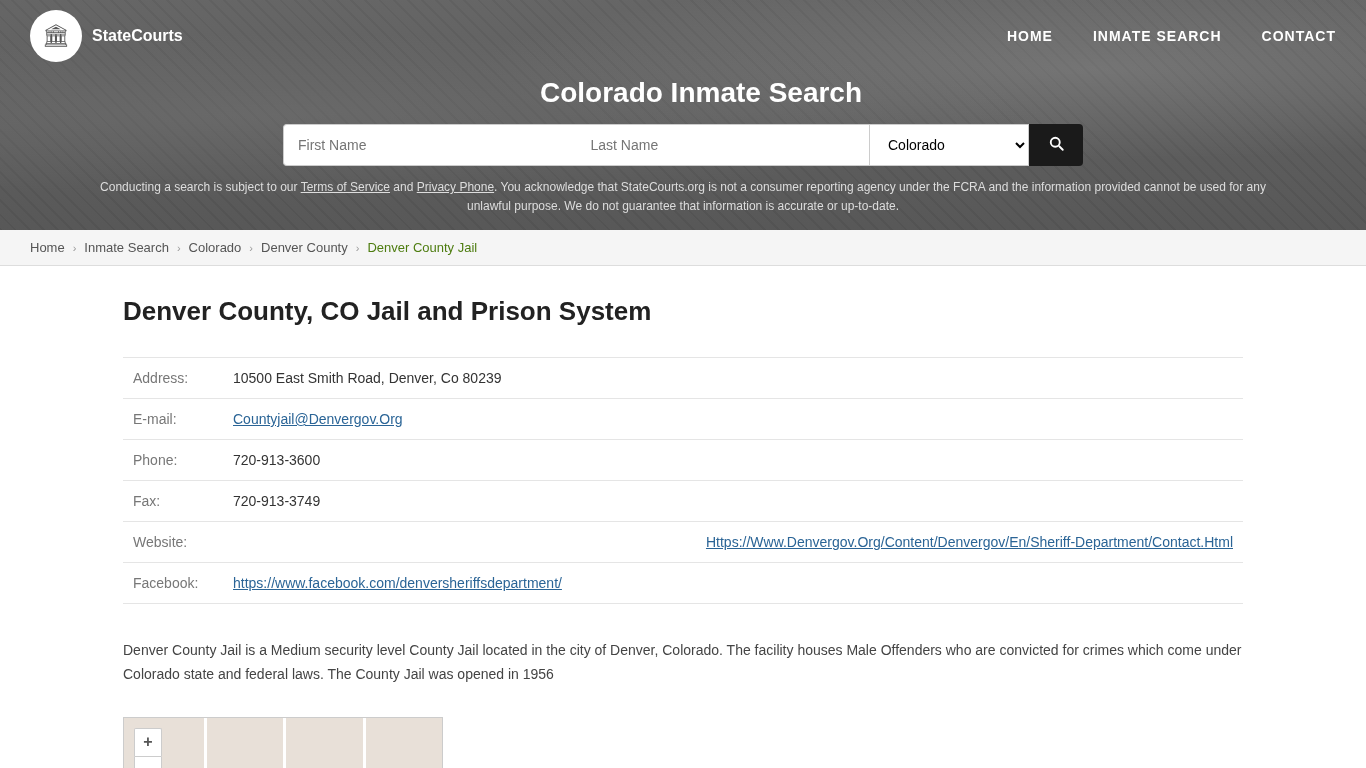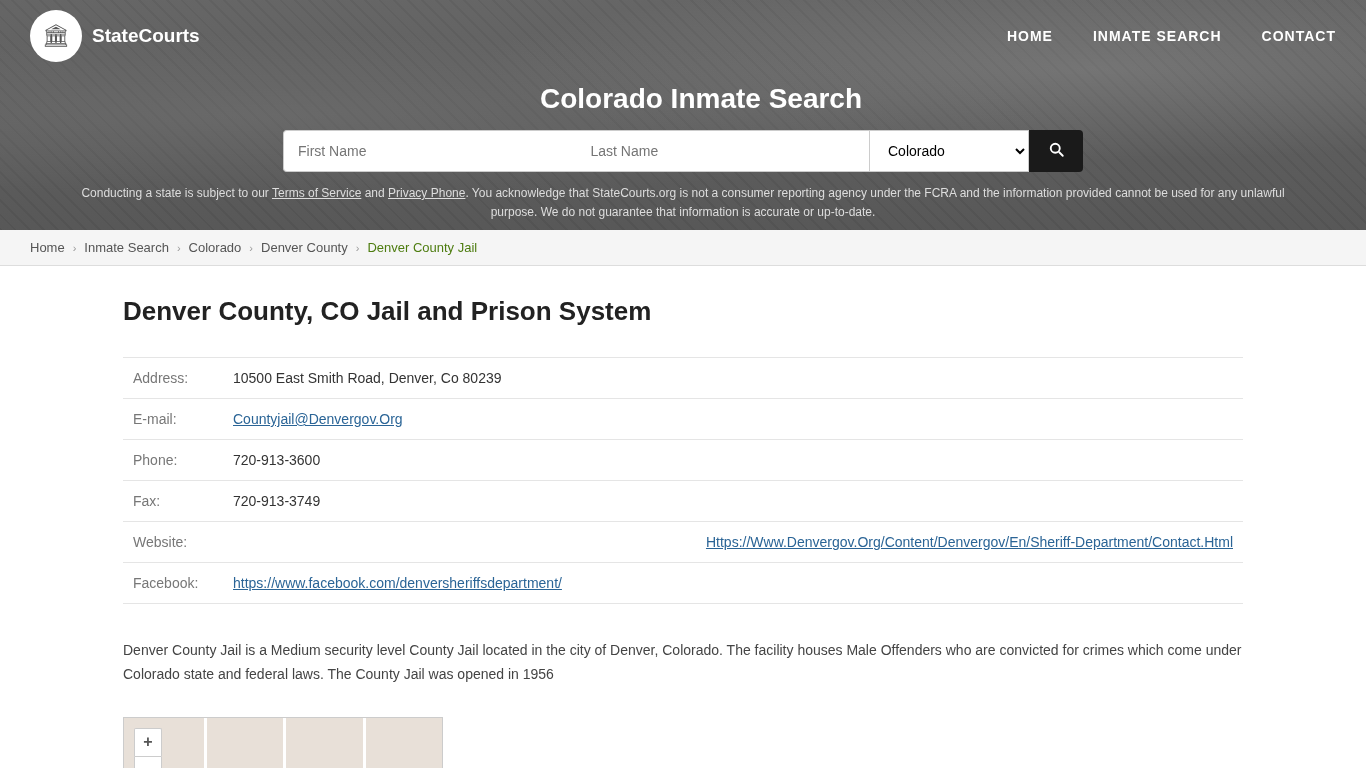--- a/index.html
+++ b/index.html
@@ -50,21 +50,21 @@
       height: 52px;
       background: white;
       border-radius: 50%;
       display: flex;
       align-items: center;
       justify-content: center;
       color: #555;
       font-size: 22px;
     }
     .logo-text {
-      font-size: 19px;
+      font-size: 16px;
       font-weight: bold;
       color: white;
     }
     .nav-links {
       display: flex;
       gap: 40px;
       list-style: none;
     }
     .nav-links a {
       color: white;
@@ -73,21 +73,21 @@
       font-weight: bold;
       letter-spacing: 1px;
       text-transform: uppercase;
     }
 
     .header-title {
       text-align: center;
       color: white;
       font-size: 28px;
       font-weight: bold;
-      margin-top: 11px;
+      margin-top: 5px;
       margin-bottom: 15px;
       padding-left: 36px;
     }
 
     .search-bar {
       display: flex;
       justify-content: center;
       gap: 0;
       margin: 0 auto;
       width: 800px;
@@ -298,21 +298,21 @@
         <option>Texas</option>
       </select>
       <button class="search-btn">
         <svg width="18" height="18" viewBox="0 0 24 24" fill="white">
           <path d="M21 21l-4.35-4.35M17 11A6 6 0 1 1 5 11a6 6 0 0 1 12 0z" stroke="white" stroke-width="2.5" fill="none" stroke-linecap="round"></path>
         </svg>
       </button>
     </div>
 
     <p class="disclaimer">
-      <span>Conducting a state is subject to our </span><a href="#">Terms of Service</a><span> and </span><a href="#">Privacy Phone</a><span>. You acknowledge that StateCourts.org is not a consumer reporting agency under the FCRA and the information provided cannot be used for any unlawful purpose. We do not guarantee that information is accurate or up-to-date.</span>
+      <span>Conducting a search is subject to our </span><a href="#">Terms of Service</a><span> and </span><a href="#">Privacy Phone</a><span>. You acknowledge that StateCourts.org is not a consumer reporting agency under the FCRA and the information provided cannot be used for any unlawful purpose. We do not guarantee that information is accurate or up-to-date.</span>
     </p>
   </div>
 </header>
 
 <nav class="breadcrumb">
   <a href="#">Home</a>
   <span class="sep">›</span>
   <a href="#">Inmate Search</a>
   <span class="sep">›</span>
   <a href="#">Colorado</a>

